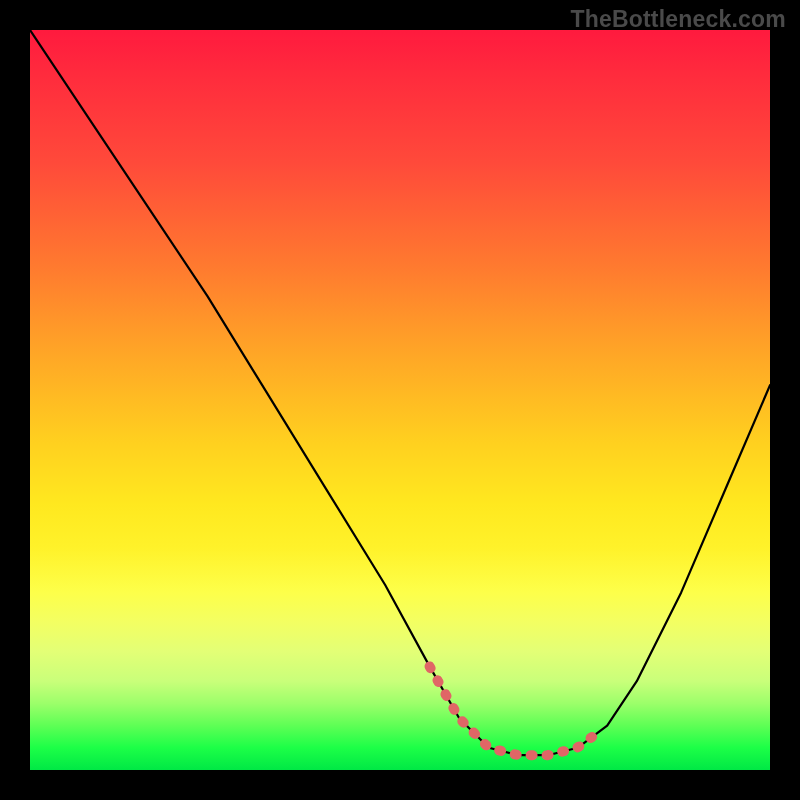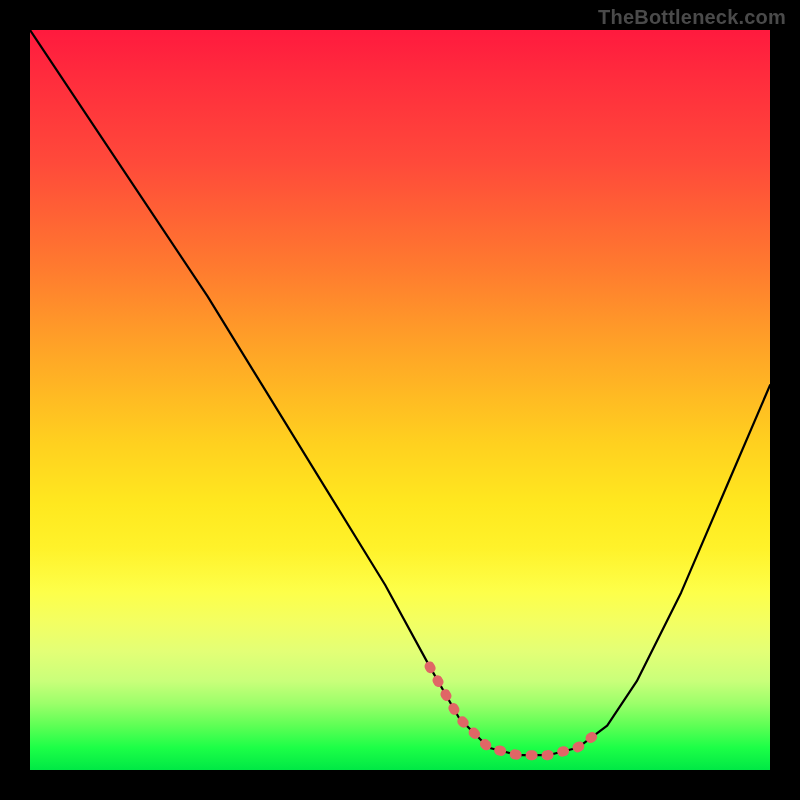--- a/index.html
+++ b/index.html
@@ -9,21 +9,21 @@
     height: 800px;
     background: #000;
     font-family: Arial, Helvetica, sans-serif;
     overflow: hidden;
   }
   .watermark {
     position: absolute;
     top: 6px;
     right: 14px;
     color: #4a4a4a;
-    font-size: 20px;
+    font-size: 23px;
     font-weight: 600;
     letter-spacing: 0.2px;
     z-index: 20;
   }
   .frame {
     position: absolute;
     left: 30px;
     top: 30px;
     width: 740px;
     height: 740px;

